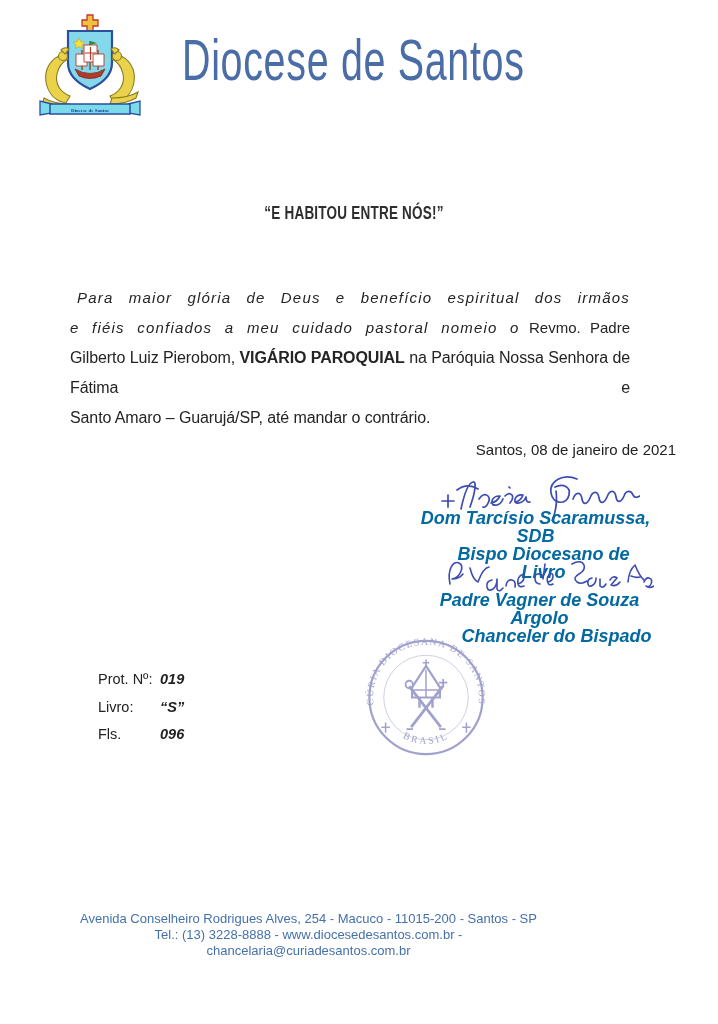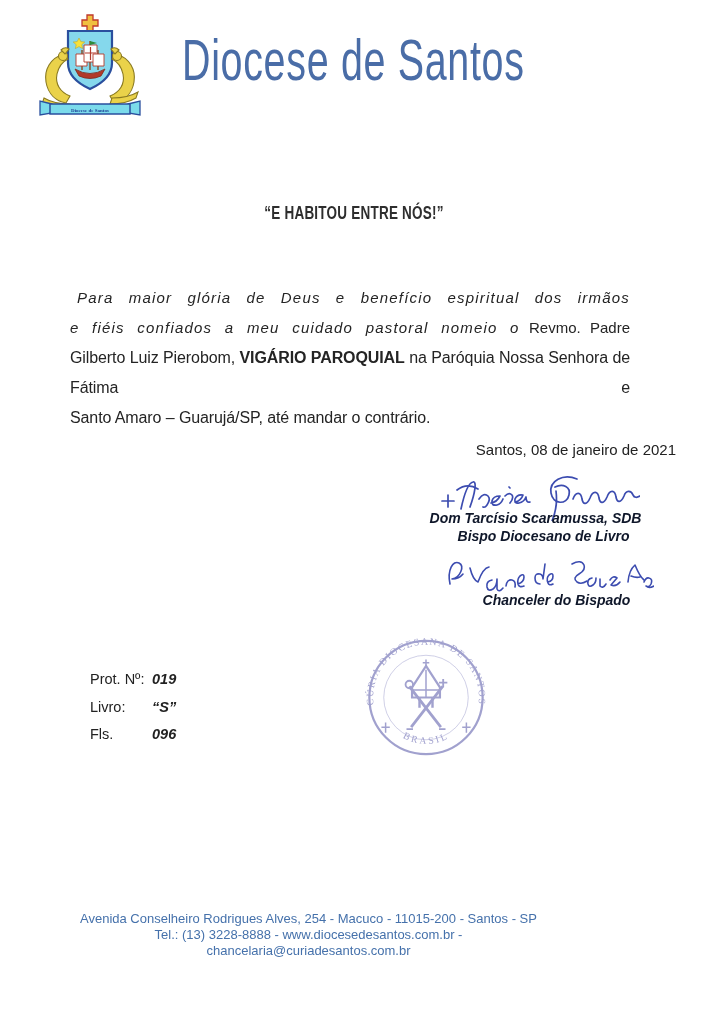--- a/index.html
+++ b/index.html
@@ -30,30 +30,30 @@
   .bl-3,.bl-4{font-size:16px; letter-spacing:-.1px;}
   .bl-1{padding-left:7px;}
   .it{font-style:italic; letter-spacing:1.2px; word-spacing:2px;}
   .reg{font-style:normal; letter-spacing:0; word-spacing:0;}
   .bold{font-weight:bold;}
   
   .date{position:absolute; top:441px; right:86px; font-size:15px; color:#222;}
   
   .sig-svg1{position:absolute; left:435px; top:469px; width:205px; height:52px;}
   .sig-svg2{position:absolute; left:442px; top:556px; width:212px; height:38px;}
-  .sigblock{position:absolute; width:235px; font-size:14px; font-weight:bold;
-    font-style:italic; color:#0f172a; text-align:center; line-height:18px;}
+  .sigblock{position:absolute; width:235px; font-size:18px; font-weight:bold;
+    font-style:italic; color:#0369a1; text-align:center; line-height:18px;}
   .sigblock.s1{left:418px; top:509px;}
   .sigblock.s2{left:422px; top:591px;}
   .sig-title-1{padding-left:16px;}
   .sig-title-2{padding-left:34px;}
   
   .prot{position:absolute; left:90px; top:666px; font-size:14.5px; color:#222;}
   .prot-row{height:27.5px; line-height:27.5px;}
-  .prot-label{display:inline-block; width:58px; font-style:normal;}
+  .prot-label{display:inline-block; width:58px; font-style:normal;margin-left:8px;}
   .prot-value{font-weight:bold; font-style:italic;}
   
   .stamp{position:absolute; left:361px; top:632px; width:130px; height:131px; opacity:.82;}
   .stamp text{font-family:"Liberation Serif", serif; fill:#8d8dc4;}
   
   .footer{
     position:absolute; top:911px; left:0; width:617px; text-align:center;
     font-size:13px; line-height:16px; color:#4571ab;
   }
   .banner-text{font-family:"Liberation Serif", serif; font-size:5px; fill:#1d3f96; font-weight:bold;}
@@ -144,20 +144,21 @@
     <path d="M98 28 q-5 0 -5 -6 q0 -5 5 -4 q3 1 3 5 l2 -15"></path>
     <path d="M106 26 q5 -1 5 -6 q0 -4 -4 -1 q-3 3 -1 8 q1 3 5 1"></path>
     <path d="M130 8 q9 -5 12 1 q2 5 -5 9 q-7 4 -2 8 q4 3 10 -1"></path>
     <path d="M150 22 q-5 1 -4 6 q1 4 5 1 q3 -2 3 -7"></path>
     <path d="M158 23 v7 q3 3 6 -2"></path>
     <path d="M168 24 q3 -5 7 -2 l-6 7 q5 2 9 -3"></path>
     <path d="M186 26 q1 -12 7 -17 q5 12 9 15 M189 20 q5 2 9 1"></path>
     <path d="M202 26 q2 -5 5 -4 q4 1 2 6 q-2 4 -5 2 q3 3 8 0 q4 -3 3 -8"></path>
   </svg>
   <div class="sigblock s2">
+    <div>Padre Vagner de Souza Argolo</div>
     <div class="sig-title-2">Chanceler do Bispado</div>
   </div>
 
   <div class="prot">
     <div class="prot-row">
       <span class="prot-label">Prot. Nº:</span>
       <span class="prot-value">019</span>
     </div>
     <div class="prot-row">
       <span class="prot-label">Livro:</span>

